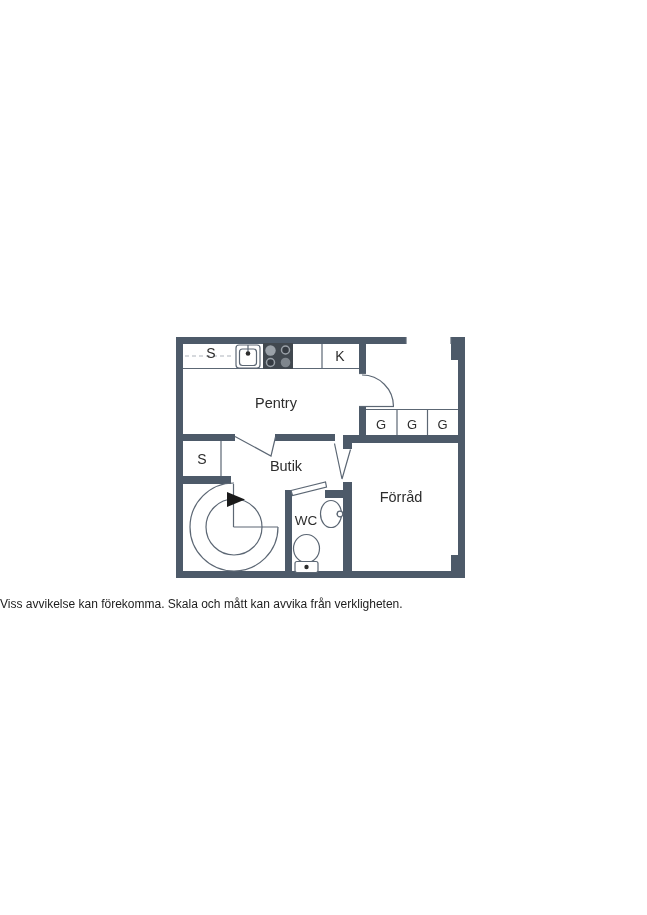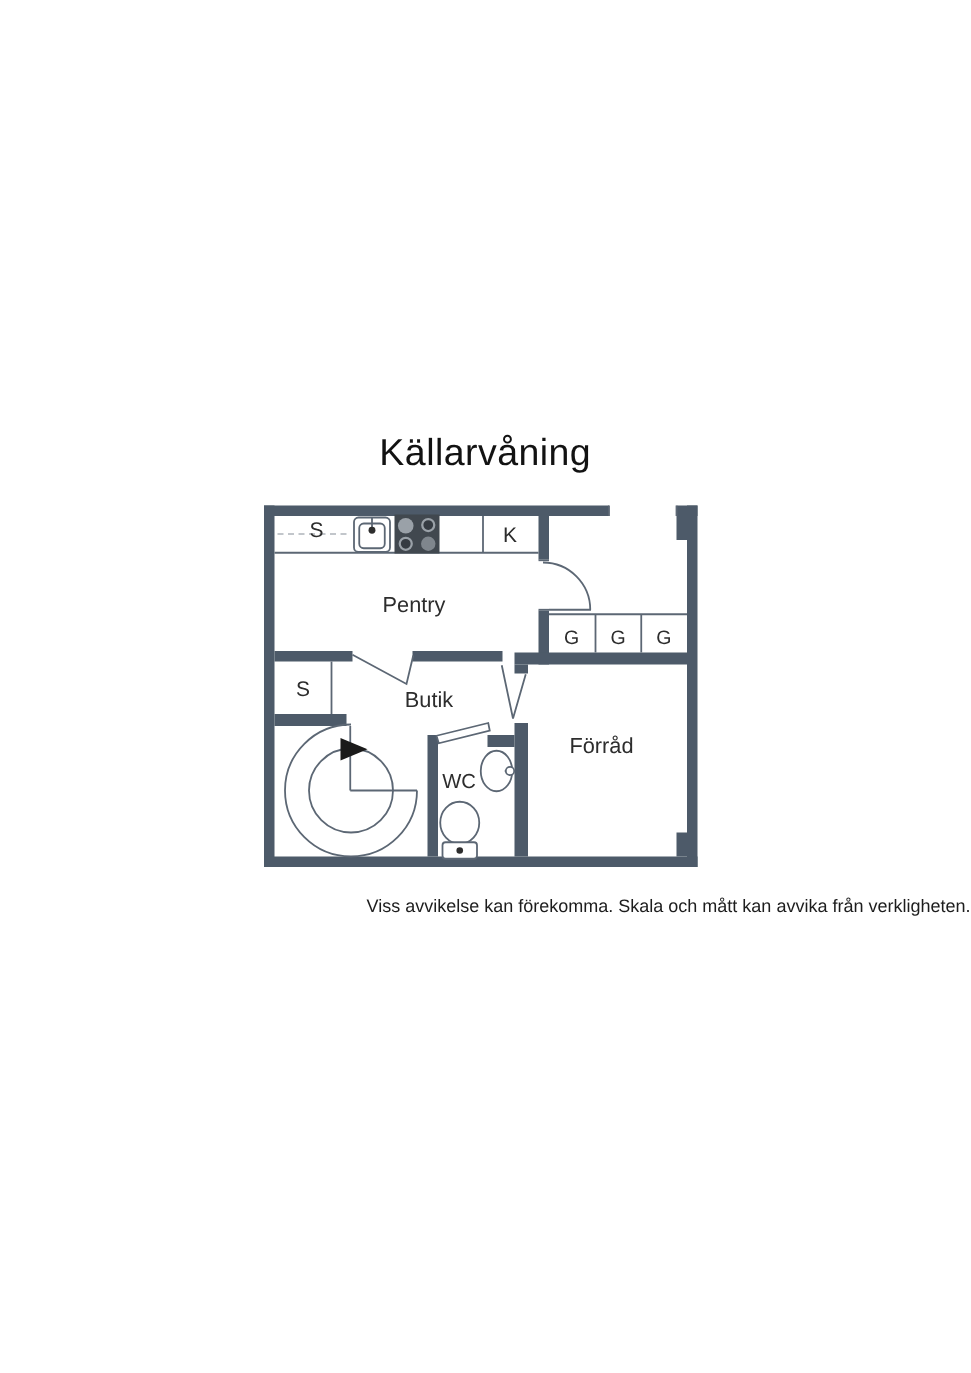--- a/index.html
+++ b/index.html
@@ -6,35 +6,34 @@
   .stage {
     position:relative; width:647px; height:915px; background:#fff;
     font-family:"Liberation Sans", sans-serif; overflow:hidden;
   }
   .title {
     position:absolute; top:288px; left:0; width:100%;
     text-align:center; font-size:25px; color:#121212; letter-spacing:.3px;
   }
   .disclaimer {
     position:absolute; top:597px; left:0; width:100%;
-    text-align:right; font-size:12px; color:#1d1d1d;
+    text-align:left; font-size:12px; color:#1d1d1d;
   }
   svg.plan { position:absolute; left:0; top:0; }
   .wall   { fill:var(--wall,#4d5a69); }
   .tl     { stroke:var(--line,#5c6774); stroke-width:1.2; fill:none; }
   .fix    { stroke:var(--line,#5c6774); stroke-width:1.2; fill:#ffffff; }
   .dash   { stroke:#aeb4bb; stroke-width:1.1; stroke-dasharray:4 3; fill:none; }
   .lbl    { fill:var(--text,#2d2d2d); font-family:"Liberation Sans",sans-serif; }
 </style>
 </head>
 <body>
 
 <div class="stage">
 
-  <div class="title">Källarvåning</div>
 
   <svg class="plan" width="647" height="915" viewBox="0 0 647 915">
 
     <g>
       <rect class="wall" x="176" y="337" width="7" height="241"></rect>
       <rect class="wall" x="176" y="337" width="230" height="7"></rect>
       <rect class="wall" x="451" y="337" width="14" height="7"></rect>
       <rect class="wall" x="458" y="337" width="7" height="241"></rect>
       <rect class="wall" x="176" y="571" width="289" height="7"></rect>
       <rect class="wall" x="451" y="344" width="7" height="16"></rect>

